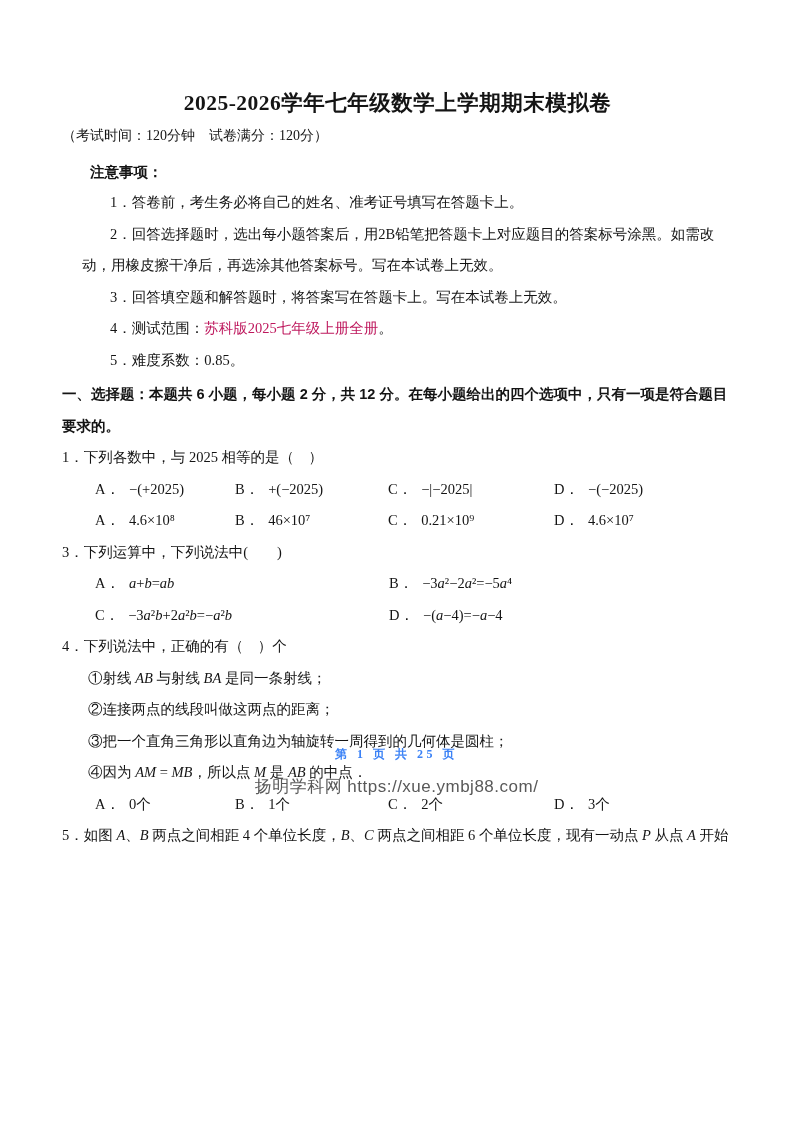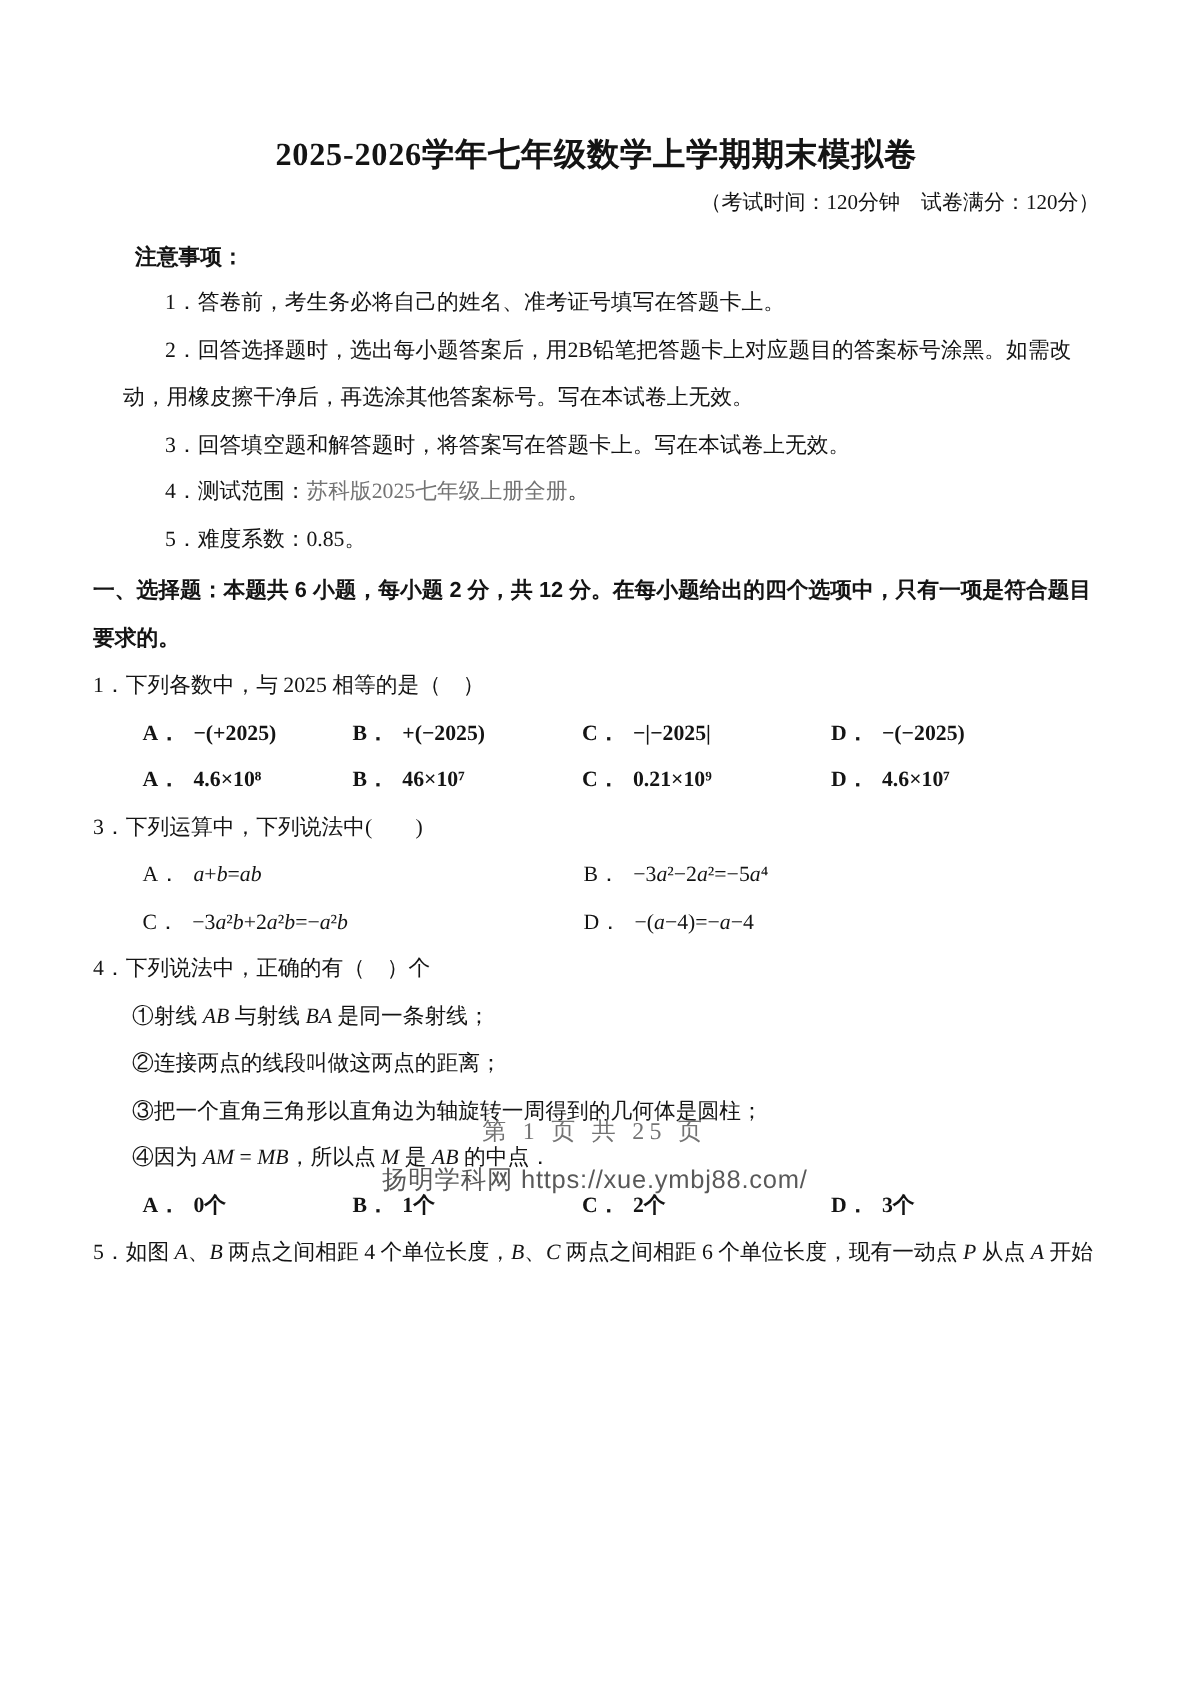--- a/index.html
+++ b/index.html
@@ -16,40 +16,40 @@
 
   .title {
     margin: 0;
     text-align: center;
     font-size: 21.5px;
     font-weight: 700;
     letter-spacing: 0.5px;
     line-height: 30px;
   }
   .subtitle {
-    text-align: right;
+    text-align: left;
     font-size: 14px;
     margin-top: 7px;
     line-height: 22px;
   }
 
   .notice-heading {
     font-family: "Liberation Sans", "DejaVu Sans", sans-serif;
     font-weight: 700;
     font-size: 14.5px;
     margin: 12px 0 2px 28px;
     line-height: 26px;
   }
   .notice-item {
     margin: 0;
     padding-left: 20px;
     text-indent: 28px;
     line-height: 31.5px;
   }
-  .red { color: #737373; }
+  .red { color: #be185d; }
 
   .section-heading {
     font-family: "Liberation Sans", "DejaVu Sans", sans-serif;
     font-weight: 700;
     font-size: 14.5px;
     line-height: 31.5px;
     margin: 3px 0 0 0;
   }
 
   .stem {
@@ -61,44 +61,44 @@
   .statement {
     margin: 0;
     padding-left: 26px;
     line-height: 31.5px;
   }
   .opts { line-height: 31.5px; }
   .opts4 {
     display: grid;
     grid-template-columns: 140px 153px 166px auto;
     padding-left: 33px;
-    font-weight: bold;
   }
   .opts2 {
     display: grid;
     grid-template-columns: 294px auto;
     padding-left: 33px;
   }
   .optlabel { margin-right: 9px; }
   .optval i { font-family: "Liberation Serif", "DejaVu Serif", serif; }
 
   .figure { text-align: center; margin-top: 2px; }
   .figure svg { display: inline-block; }
 
   .footer {
     position: absolute;
     left: 0; right: 0;
     bottom: 48px;
     text-align: center;
   }
   .page-num {
-    font-size: 16px;
+    font-size: 12px;
     letter-spacing: 3.5px;
     line-height: 17px;
-    color: #737373;
+    color: #3b82f6;
+    font-weight: bold;
   }
   .site {
     font-family: "Liberation Sans", "DejaVu Sans", sans-serif;
     font-size: 17px;
     color: #595959;
     line-height: 22px;
     margin-top: 13px;
     letter-spacing: 0.5px;
   }
 </style>

